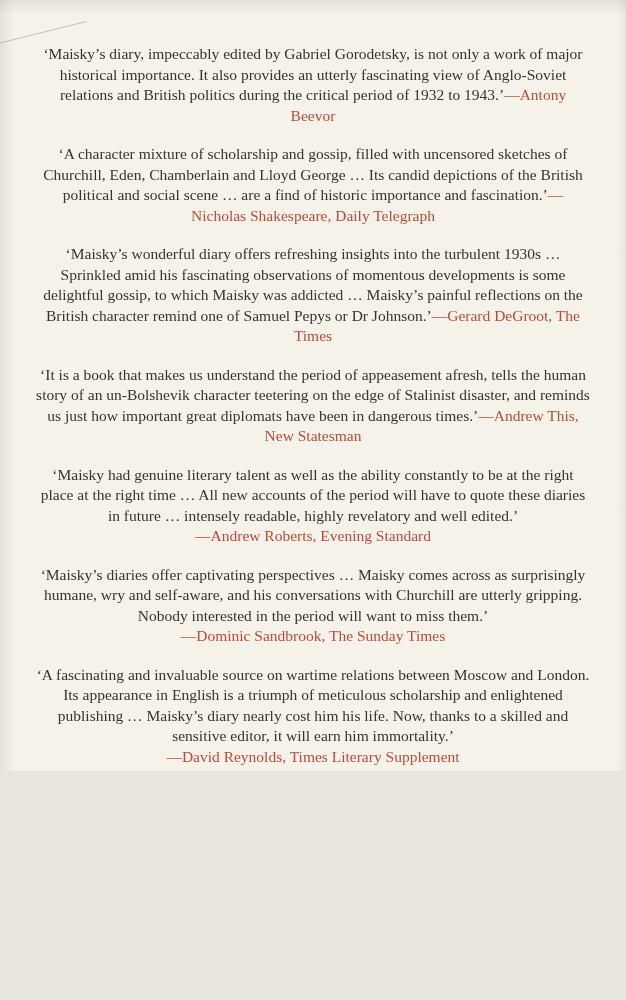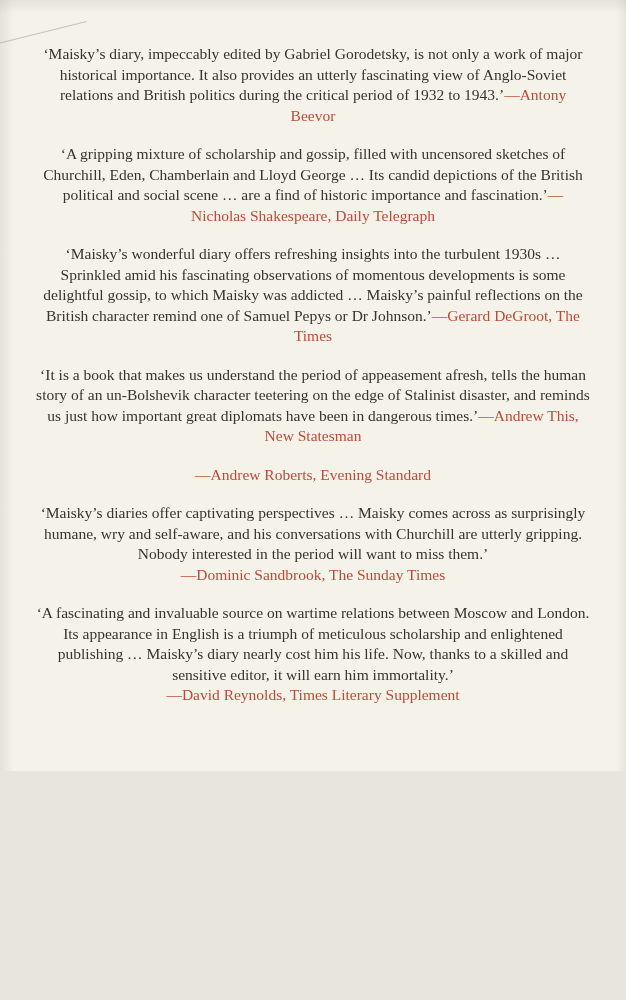--- a/index.html
+++ b/index.html
@@ -64,24 +64,24 @@
                  background:linear-gradient(180deg,#5a554e 0,#262421 45%,#1b1a17 100%); }
 </style>
 </head>
 <body>
 
 <div class="cover">
   <div class="crease"></div>
 
   <div class="quotes">
     <p class="quote"><span>‘Maisky’s diary, impeccably edited by Gabriel Gorodetsky, is not only a work of major historical importance. It also provides an utterly fascinating view of Anglo-Soviet relations and British politics during the critical period of 1932 to 1943.’</span><span class="attr"><span>—Antony Beevor</span><span class="src"></span></span></p>
-    <p class="quote"><span>‘A gripping mixture of scholarship and gossip, filled with uncensored sketches of Churchill, Eden, Chamberlain and Lloyd George … Its candid depictions of the British political and social scene … are a find of historic importance and fascination.’</span><span class="attr"><span>—Nicholas Shakespeare, </span><span class="src">Daily Telegraph</span></span></p>
+    <p class="quote"><span>‘A character mixture of scholarship and gossip, filled with uncensored sketches of Churchill, Eden, Chamberlain and Lloyd George … Its candid depictions of the British political and social scene … are a find of historic importance and fascination.’</span><span class="attr"><span>—Nicholas Shakespeare, </span><span class="src">Daily Telegraph</span></span></p>
     <p class="quote"><span>‘Maisky’s wonderful diary offers refreshing insights into the turbulent 1930s … Sprinkled amid his fascinating observations of momentous developments is some delightful gossip, to which Maisky was addicted … Maisky’s painful reflections on the British character remind one of Samuel Pepys or Dr Johnson.’</span><span class="attr"><span>—Gerard DeGroot, </span><span class="src">The Times</span></span></p>
     <p class="quote"><span>‘It is a book that makes us understand the period of appeasement afresh, tells the human story of an un-Bolshevik character teetering on the edge of Stalinist disaster, and reminds us just how important great diplomats have been in dangerous times.’</span><span class="attr"><span>—Andrew This, </span><span class="src">New Statesman</span></span></p>
-    <p class="quote"><span class="attr nl"><span>—Andrew Roberts, </span><span class="src">Evening Standard</span></span></p>
+    <p class="quote"><span>‘Maisky had genuine literary talent as well as the ability constantly to be at the right place at the right time … All new accounts of the period will have to quote these diaries in future … intensely readable, highly revelatory and well edited.’</span><span class="attr nl"><span>—Andrew Roberts, </span><span class="src">Evening Standard</span></span></p>
     <p class="quote"><span>‘Maisky’s diaries offer captivating perspectives … Maisky comes across as surprisingly humane, wry and self-aware, and his conversations with Churchill are utterly gripping. Nobody interested in the period will want to miss them.’</span><span class="attr nl"><span>—Dominic Sandbrook, </span><span class="src">The Sunday Times</span></span></p>
     <p class="quote"><span>‘A fascinating and invaluable source on wartime relations between Moscow and London. Its appearance in English is a triumph of meticulous scholarship and enlightened publishing … Maisky’s diary nearly cost him his life. Now, thanks to a skilled and sensitive editor, it will earn him immortality.’</span><span class="attr nl"><span>—David Reynolds, </span><span class="src">Times Literary Supplement</span></span></p>
   </div>
 
 
   <div class="sticker">
     <div class="s-store">BLACKWELL</div>
     <div class="s-title">MAISKY DIARIES</div>
     <div class="s-isbn">9780300221701</div>
     <div class="s-barcode"></div>

